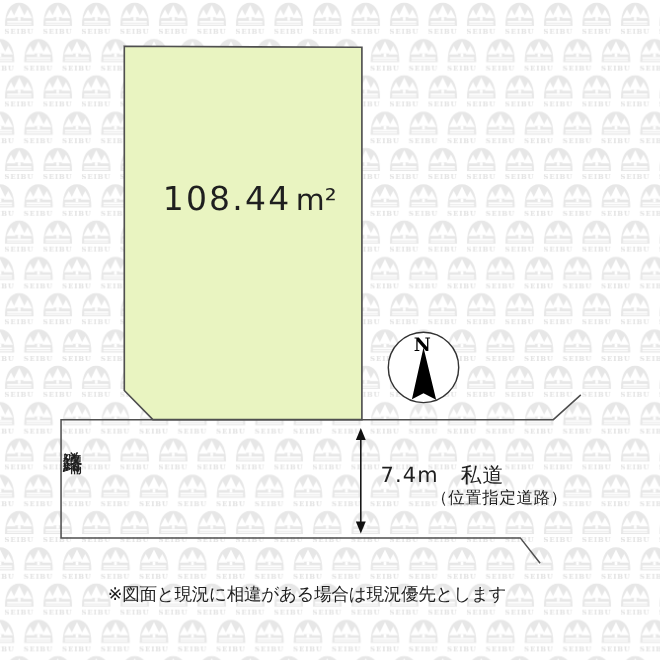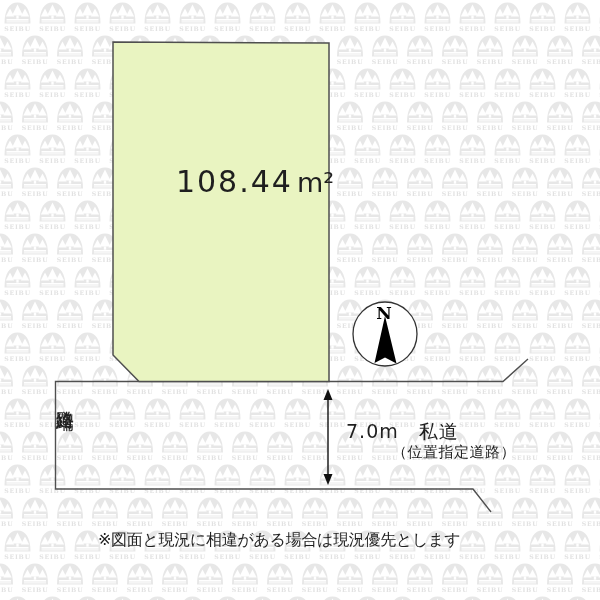--- a/index.html
+++ b/index.html
@@ -9,21 +9,21 @@
     overflow: hidden;
     background: #ffffff;
     font-family: "DejaVu Sans", "Liberation Sans", sans-serif;
     color: #1f1f1f;
   }
   .layer { position: absolute; left: 0; top: 0; width: 600px; height: 600px; }
   .label { position: absolute; white-space: nowrap; color: #1f1f1f; }
 
   .area-label {
     left: 120px; top: 164px; width: 214px;
-    text-align: right;
+    text-align: center;
     font-size: 30px;
     letter-spacing: 2px;
   }
   .area-unit { font-size: 27px; letter-spacing: 0; margin-left: 4px; }
 
   .road-end-label {
     left: 56px; top: 396px;
     writing-mode: vertical-rl;
     text-orientation: upright;
     font-size: 18px;
@@ -86,19 +86,19 @@
       <text x="384" y="319" text-anchor="middle" font-size="17" font-weight="bold" fill="#000000">N</text>
     </g>
   </svg>
 
   <div class="label area-label">
     <span>108.44</span><span class="area-unit">m²</span>
   </div>
 
   <div class="label road-end-label">道路終端</div>
 
-  <div class="label road-width-label">7.0m　私道</div>
+  <div class="label road-width-label">7.4m　私道</div>
 
   <div class="label disclaimer">※図面と現況に相違がある場合は現況優先とします</div>
 
   <div class="label road-type-label">（位置指定道路）</div>
 
 </div>
 
 </body></html>

